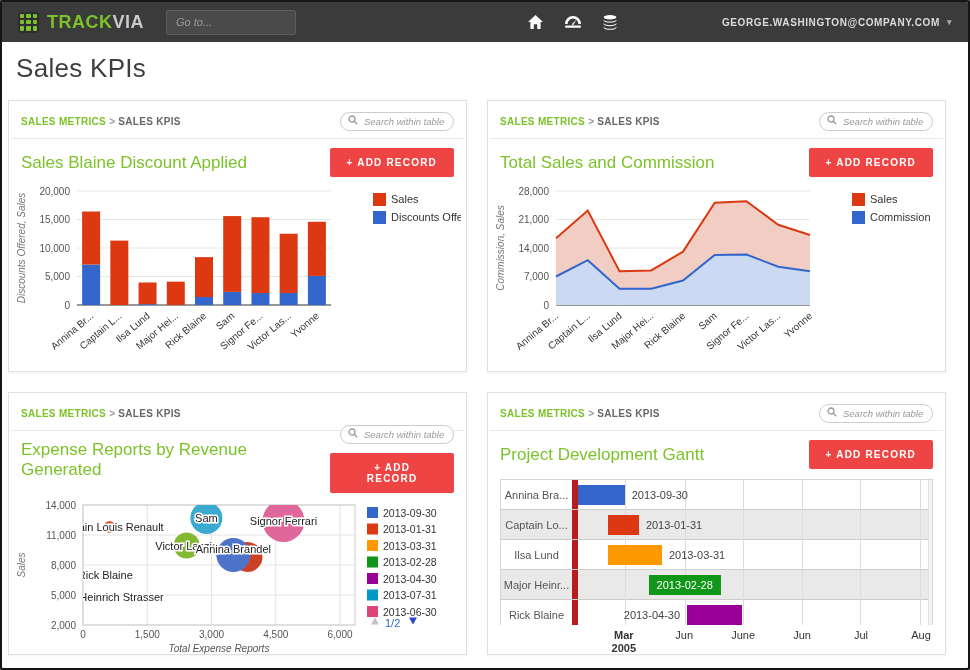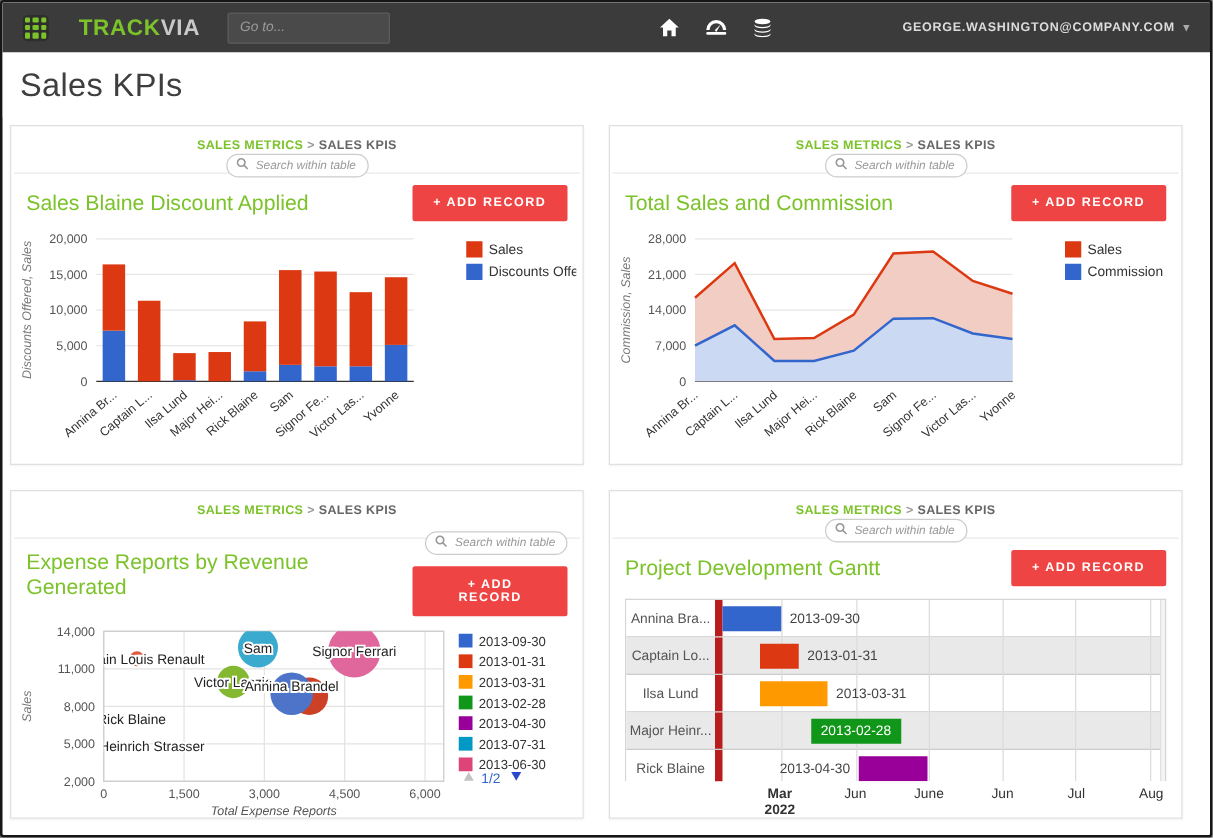--- a/index.html
+++ b/index.html
@@ -2,21 +2,21 @@
 <html><head>
 <meta charset="utf-8">
 <style>
   * { box-sizing: border-box; margin: 0; padding: 0; }
   html,body { background:#666; }
   body { font-family: "Liberation Sans", sans-serif; }
   .frame { width:970px; height:670px; background:#fff; border:2px solid #161616; border-radius:3px; overflow:hidden; position:relative; margin:0 auto; }
 
   
   .topbar { height:40px; background:#3b3b3b; display:flex; align-items:center; padding:0 16px; }
-  .logo { display:flex; align-items:flex-start; gap:24px; }
+  .logo { display:flex; align-items:flex-start; gap:8px; }
   .logo-grid { width:21px; height:21px; background:#2e2e2e; border-radius:4px; display:grid;
     grid-template-columns:repeat(3,1fr); grid-template-rows:repeat(3,1fr); gap:2px; padding:2px; }
   .logo-grid span { background:#7cc22a; border-radius:1px; }
   .logo-text { font-size:18px; font-weight:bold; letter-spacing:.5px; }
   .logo-text .track { color:#7cc22a; }
   .logo-text .via { color:#c9c9c9; font-weight:600; }
   .goto { margin-left:22px; width:130px; height:25px; background:#4a4a4a; border:1px solid #5d5d5d;
     border-radius:2px; color:#ccc; font-size:11px; font-style:italic; padding:0 9px; outline:none; }
   .goto::placeholder { color:#9c9c9c; font-style:italic; }
   .top-icons { margin-left:auto; display:flex; align-items:center; gap:19px; margin-right:14px; }
@@ -26,21 +26,21 @@
   .userbox .caret { color:#aaa; font-size:9px; }
 
   
   .titleband { height:52px; display:flex; align-items:center; padding:0 14px; background:#fff; }
   .titleband h1 { font-size:26px; font-weight:400; color:#3e3e3e; letter-spacing:.3px; }
 
   
   .content { padding:6px 22px 0 6px; display:grid; grid-template-columns:1fr 1fr;
     grid-template-rows:272px 263px; gap:20px 20px; }
   .panel { background:#fff; border:1px solid #e0e0e0; box-shadow:0 1px 2px rgba(0,0,0,.05); overflow:hidden; }
-  .row1 { display:flex; justify-content:space-between; align-items:center; margin:10px 12px 0; height:20px;flex-direction:column; }
+  .row1 { display:flex; justify-content:space-between; align-items:center; margin:10px 12px 0; height:20px; }
   .crumb { font-size:10px; font-weight:bold; color:#999; letter-spacing:.3px; }
   .crumb .p { color:#7cc22a; }
   .crumb .c { color:#666; }
   .searchbox { position:relative; width:114px; }
   .searchbox input { width:114px; height:19px; border:1px solid #ccc; border-radius:10px;
     font-size:9.5px; font-style:italic; color:#555; padding:0 6px 0 23px; outline:none; background:#fff; }
   .searchbox input::placeholder { color:#999; font-style:italic; }
   .searchbox svg { position:absolute; left:8px; top:4px; }
   .divider { border-top:1px solid #e9e9e9; margin:7px 2px 0; }
   .row2 { display:flex; justify-content:space-between; align-items:center; margin:9px 12px 0; }
@@ -386,21 +386,21 @@
             <div class="ggrid" style="left: calc(30.2% + 53.444px);"></div>
             <div class="ggrid" style="left: calc(46.8% + 40.496px);"></div>
             <div class="ggrid" style="left: calc(63.4% + 27.548px);"></div>
             <div class="ggrid" style="left: calc(80% + 14.6px);"></div>
             <div class="ggrid" style="left: calc(96.9% + 1.418px);"></div>
             <div class="gscroll"></div>
           </div>
           <div class="gaxis">
             <div class="m first" style="left: calc(13.2% + 66.704px);">
               <div>Mar</div>
-              <div>2022</div>
+              <div>2005</div>
             </div>
             <div class="m" style="left: calc(30.2% + 53.444px);">
               <div>Jun</div>
             </div>
             <div class="m" style="left: calc(46.8% + 40.496px);">
               <div>June</div>
             </div>
             <div class="m" style="left: calc(63.4% + 27.548px);">
               <div>Jun</div>
             </div>

